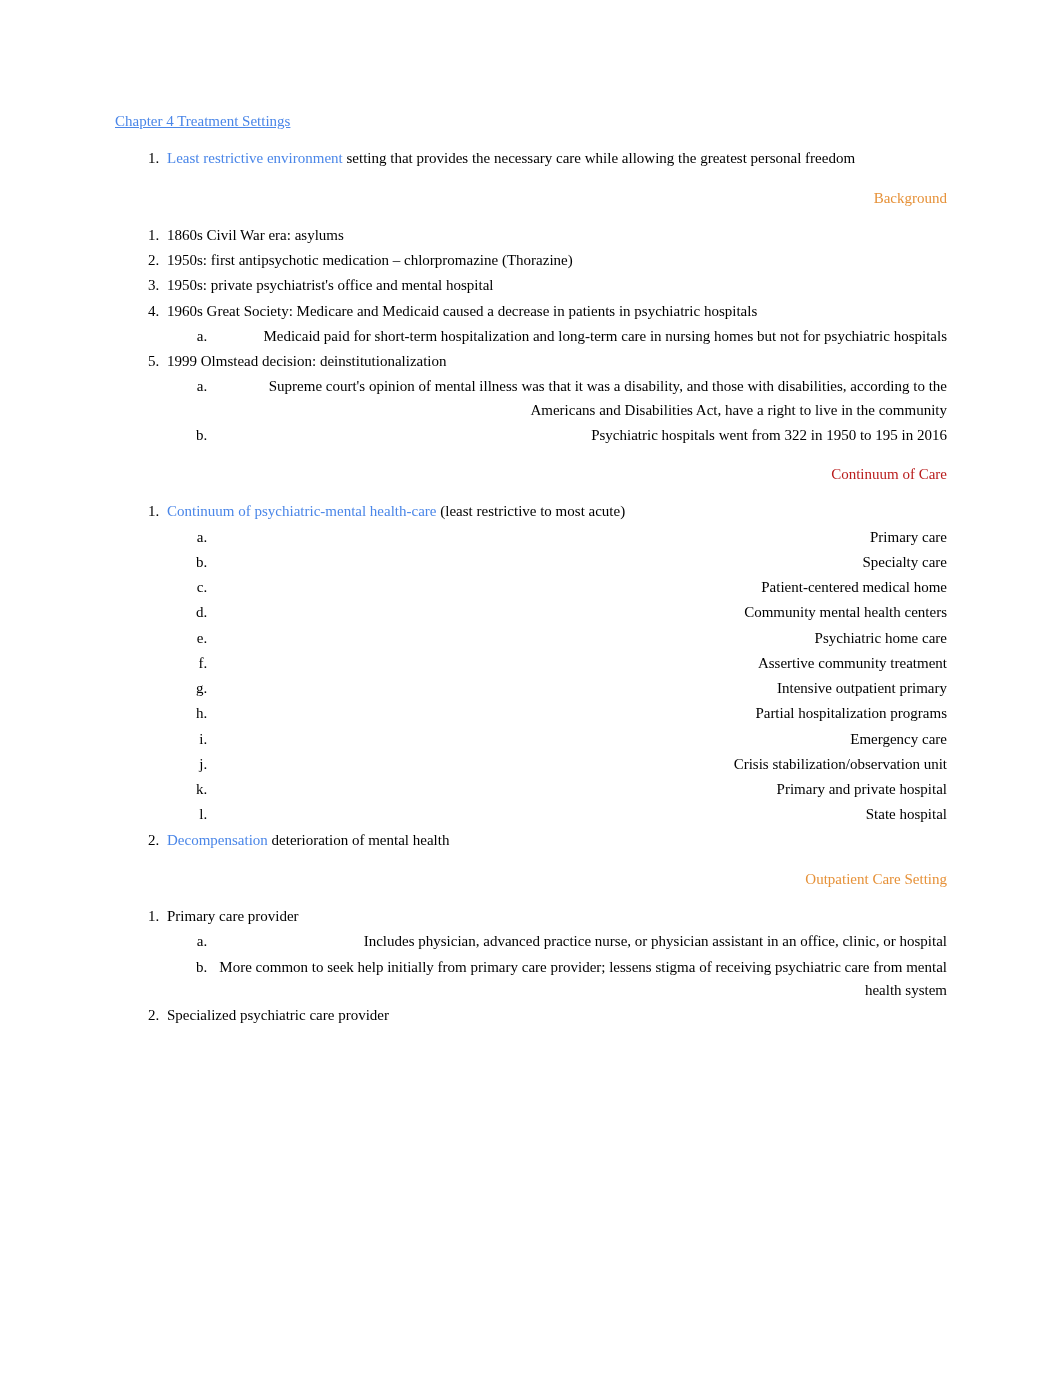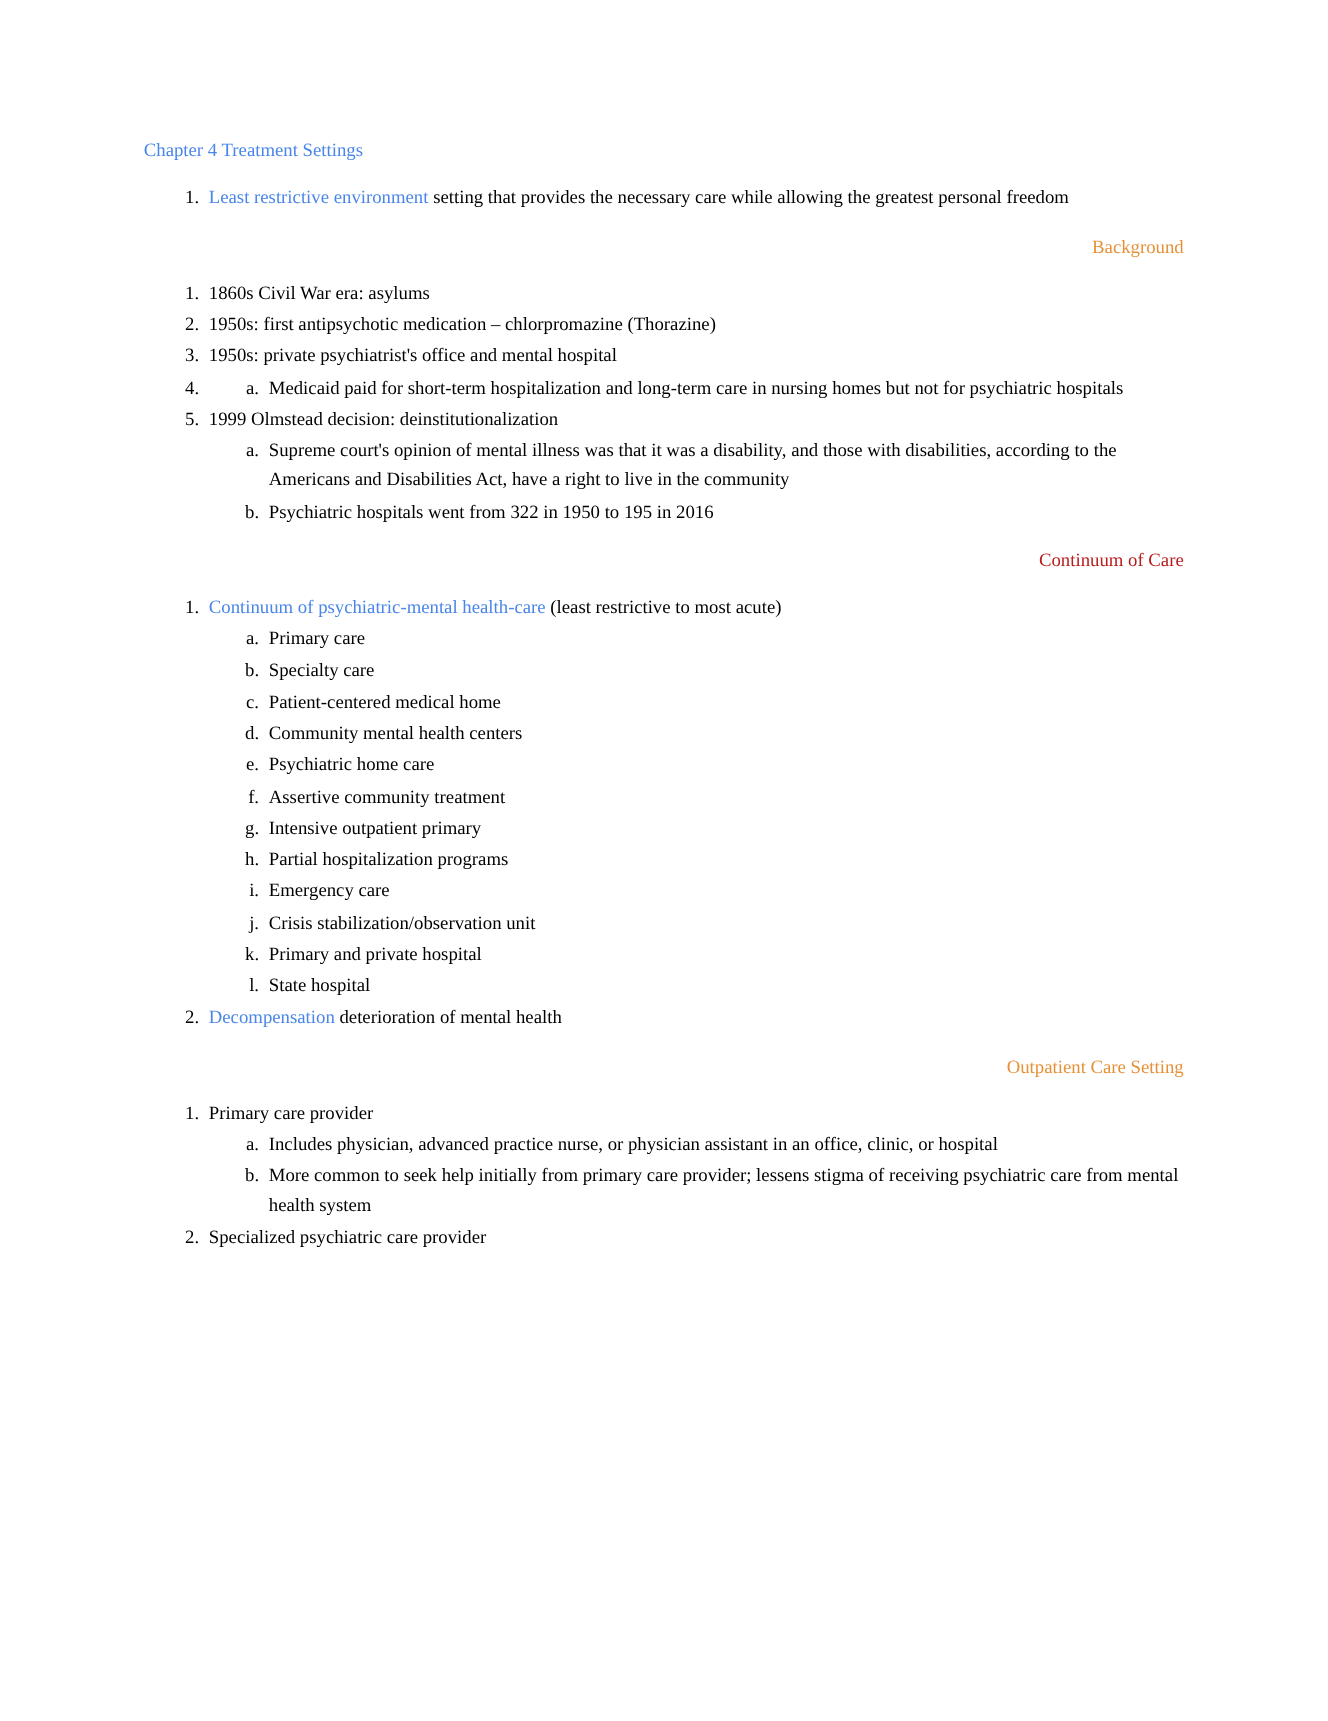--- a/index.html
+++ b/index.html
@@ -9,33 +9,33 @@
     background: #fff;
     font-family: Georgia, 'Times New Roman', serif;
     font-size: 15px;
     line-height: 1.55;
     color: #000;
     padding: 110px 115px 60px 115px;
   }
   .blue { color: #4a86e8; }
   .orange { color: #e69138; }
   .purple { color: #b91c1c; }
-  .chapter-title { margin-bottom: 14px; }
+  .chapter-title { margin-bottom: 14px; text-decoration: underline; }
   ol.top {
     list-style: decimal;
     padding-left: 48px;
     margin-bottom: 16px;
   }
   ol.top > li { margin-bottom: 2px; padding-left: 4px; }
   ol.sub {
     list-style: lower-alpha;
     padding-left: 44px;
     margin-top: 2px;
   }
-  ol.sub > li { margin-bottom: 2px; padding-left: 4px; }
+  ol.sub > li { margin-bottom: 2px; padding-left: 4px; text-align: right; }
   .section-head { margin-top: 4px; margin-bottom: 14px; text-align: right; }
   .term { color: #4a86e8; }
   .aftersp::after { content: " "; }
 </style>
 </head>
 <body>
 
 <div class="chapter-title blue">Chapter 4 Treatment Settings</div>
 
 <ol class="top">
@@ -44,20 +44,21 @@
   </li>
 </ol>
 
 <div class="section-head orange">Background</div>
 
 <ol class="top">
   <li>1860s Civil War era: asylums</li>
   <li>1950s: first antipsychotic medication – chlorpromazine (Thorazine)</li>
   <li>1950s: private psychiatrist's office and mental hospital</li>
   <li>
+    <span>1960s Great Society: Medicare and Medicaid caused a decrease in patients in psychiatric hospitals</span>
     <ol class="sub">
       <li>Medicaid paid for short-term hospitalization and long-term care in nursing homes but not for psychiatric hospitals</li>
     </ol>
   </li>
   <li>
     <span>1999 Olmstead decision: deinstitutionalization</span>
     <ol class="sub">
       <li>Supreme court's opinion of mental illness was that it was a disability, and those with disabilities, according to the Americans and Disabilities Act, have a right to live in the community</li>
       <li>Psychiatric hospitals went from 322 in 1950 to 195 in 2016</li>
     </ol>

